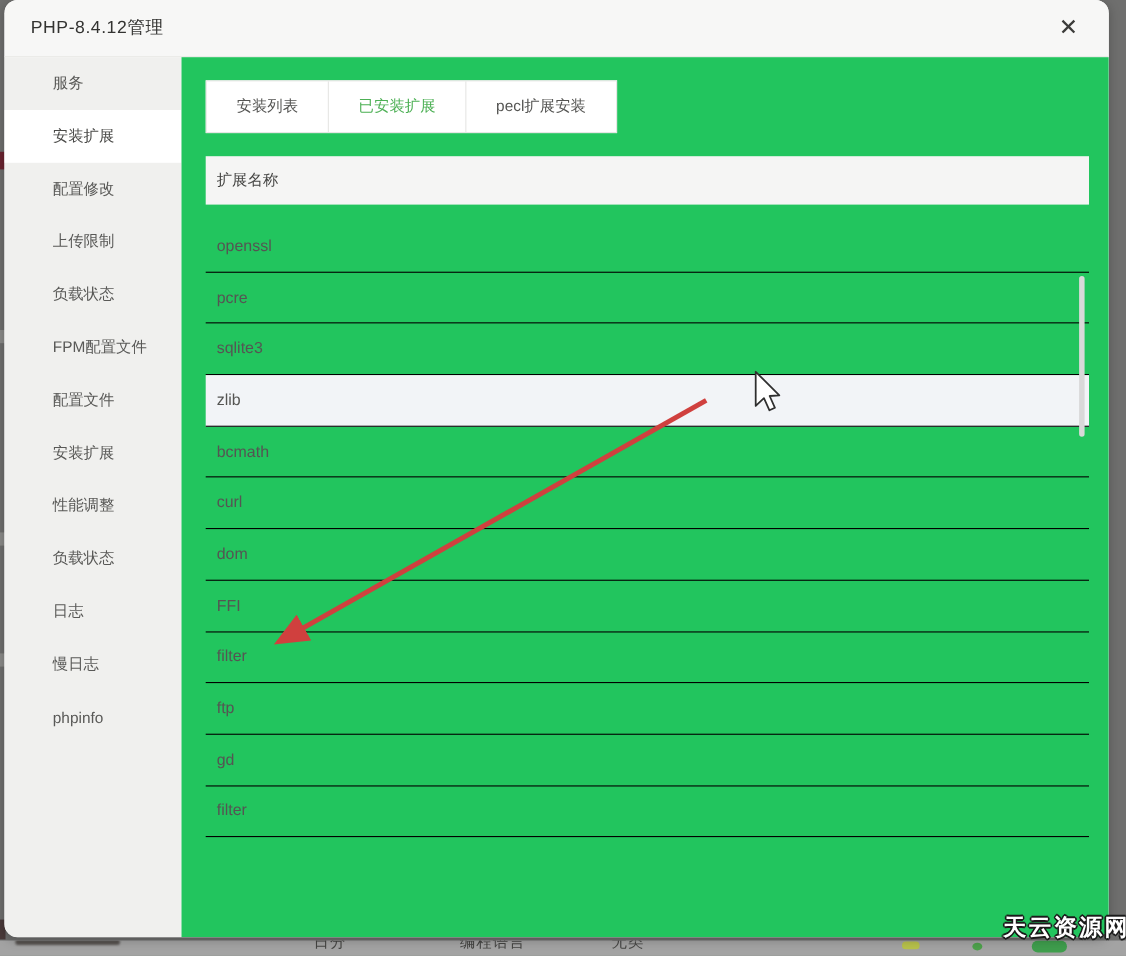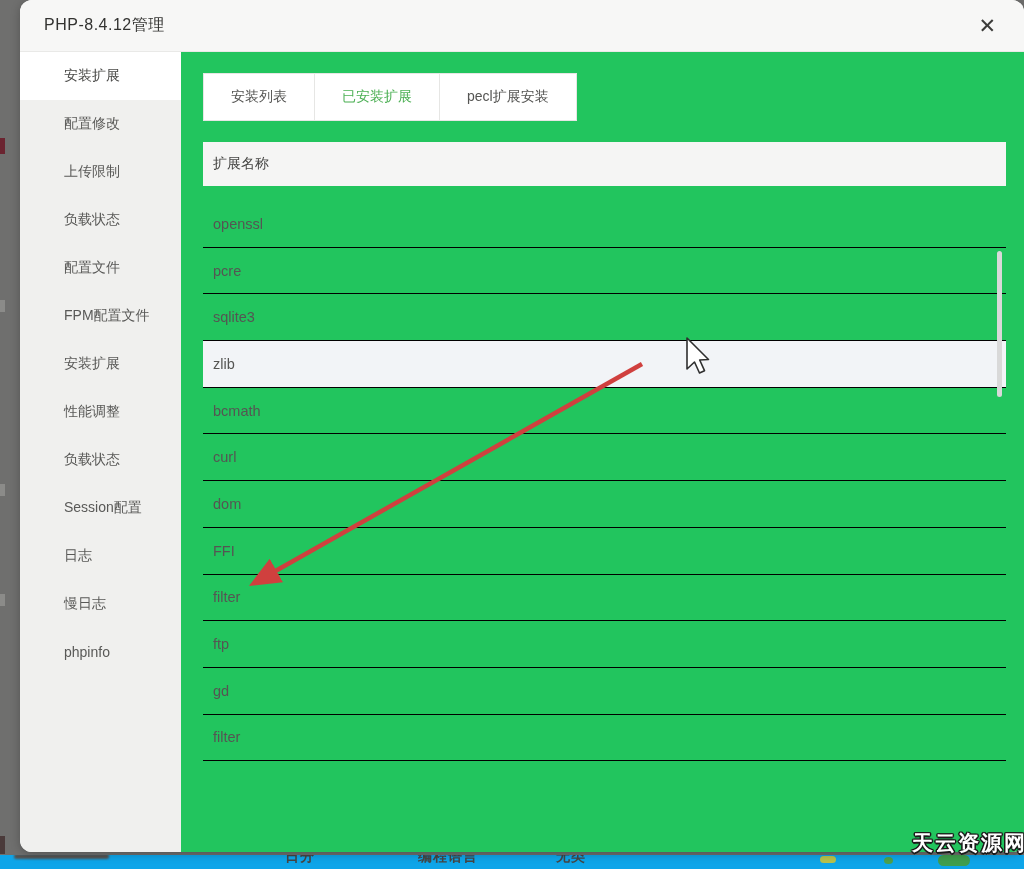--- a/index.html
+++ b/index.html
@@ -6,21 +6,21 @@
   html,body { width:1024px; height:869px; overflow:hidden; }
   body {
     font-family:"Liberation Sans","DejaVu Sans",sans-serif;
     background:#6f6f6e;
     position:relative;
   }
 
   
   .bottom-strip {
     position:absolute; left:0; bottom:0; width:1024px; height:14px;
-    background:#0ea5e9; overflow:hidden;font-weight:bold;
+    background:#a3a3a3; overflow:hidden;
   }
   .bottom-strip .clip-label {
     position:absolute; top:-7px; color:#454543; font-size:14px; letter-spacing:1px;
     filter:blur(.4px);
   }
   .blob { position:absolute; }
   .blob.yellow { left:820px; bottom:6px; width:16px; height:7px; background:#b8c24b; border-radius:4px; }
   .blob.green-sm { left:884px; bottom:5px; width:9px; height:7px; background:#4da14b; border-radius:50%; }
   .blob.green-lg { left:938px; bottom:3px; width:32px; height:11px; background:#3f9e4d; border-radius:6px; }
   .smudge { position:absolute; left:14px; bottom:10px; width:95px; height:5px; background:#56524f; filter:blur(1.2px); border-radius:2px;}
@@ -28,21 +28,21 @@
   
   .edge-mark { position:absolute; left:0; width:5px; }
   .edge-mark.m1 { top:138px; height:16px; background:#6b2430; }
   .edge-mark.m2 { top:300px; height:12px; background:#8b8b89; }
   .edge-mark.m3 { top:484px; height:12px; background:#8b8b89; }
   .edge-mark.m4 { top:594px; height:12px; background:#8b8b89; }
   .edge-mark.m5 { top:836px; height:18px; background:#4a3a3a; }
 
   
   .modal {
-    position:absolute; left:20px; top:0; width:1004px; height:852px;
+    position:absolute; left:4px; top:0; width:1004px; height:852px;
     background:#ffffff; border-radius:12px; overflow:hidden;
     box-shadow:0 2px 10px rgba(0,0,0,.25);
     display:flex; flex-direction:column;
   }
   .titlebar {
     height:52px; flex:0 0 52px; background:#f7f7f6; border-bottom:1px solid #e9e9e7;
     display:flex; align-items:center; padding:0 24px;
   }
   .titlebar .title { font-size:16px; color:#333331; letter-spacing:.5px; }
   .titlebar .close {
@@ -123,30 +123,30 @@
 <div class="edge-mark m5"></div>
 
 <div class="modal">
   <div class="titlebar">
     <span class="title">PHP-8.4.12管理</span>
     <span class="close">✕</span>
   </div>
 
   <div class="modal-body">
     <div class="sidebar">
+      <div class="side-item">服务</div>
       <div class="side-item active">安装扩展</div>
       <div class="side-item">配置修改</div>
       <div class="side-item">上传限制</div>
       <div class="side-item">负载状态</div>
+      <div class="side-item">FPM配置文件</div>
       <div class="side-item">配置文件</div>
-      <div class="side-item">FPM配置文件</div>
       <div class="side-item">安装扩展</div>
       <div class="side-item">性能调整</div>
       <div class="side-item">负载状态</div>
-      <div class="side-item">Session配置</div>
       <div class="side-item">日志</div>
       <div class="side-item">慢日志</div>
       <div class="side-item">phpinfo</div>
     </div>
 
     <div class="content">
       <div class="tabs">
         <div class="tab">安装列表</div>
         <div class="tab active">已安装扩展</div>
         <div class="tab">pecl扩展安装</div>

